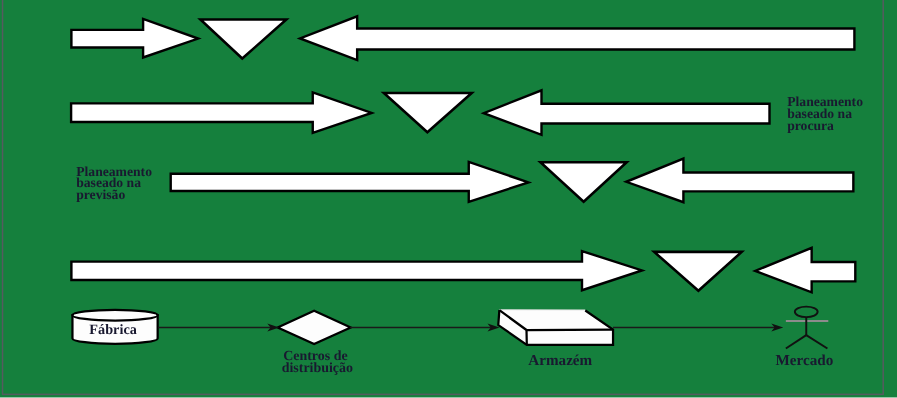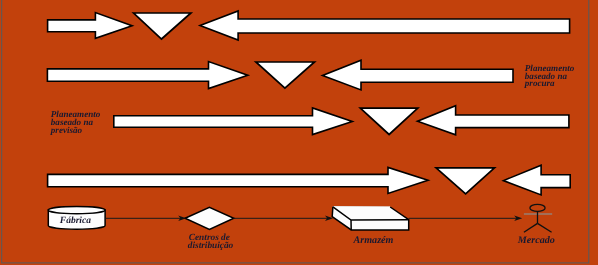--- a/index.html
+++ b/index.html
@@ -1,18 +1,18 @@
 <!DOCTYPE html>
 <html><head>
 <meta charset="utf-8">
 <style>
   html,body{margin:0;padding:0;background:#ffffff;}
   body{width:598px;height:265px;overflow:hidden;
        font-family:"Liberation Serif",serif;}
-  #stage{position:relative;width:598px;height:265px;background:#c2410c;overflow:hidden;font-style:italic;}
+  #stage{position:relative;width:598px;height:265px;background:#15803d;overflow:hidden;}
   .svgwrap{position:absolute;left:0;top:0;width:598px;height:265px;display:block;}
   .frame{fill:none;stroke:#555b5f;stroke-width:1;}
   .blk{fill:#ffffff;stroke:#000000;stroke-width:1.6;stroke-linejoin:miter;}
   .tri{fill:#ffffff;stroke:#000000;stroke-width:1.7;stroke-linejoin:miter;}
   .shape{fill:#fdfdfd;stroke:#000000;stroke-width:1.5;stroke-linejoin:miter;}
   .thin{fill:none;stroke:#1a1a1a;stroke-width:1;}
   .head{fill:#111111;stroke:none;}
   .lbl{font-family:"Liberation Serif",serif;font-weight:bold;fill:#191930;
        -webkit-font-smoothing:antialiased;text-rendering:geometricPrecision;}
 </style>

